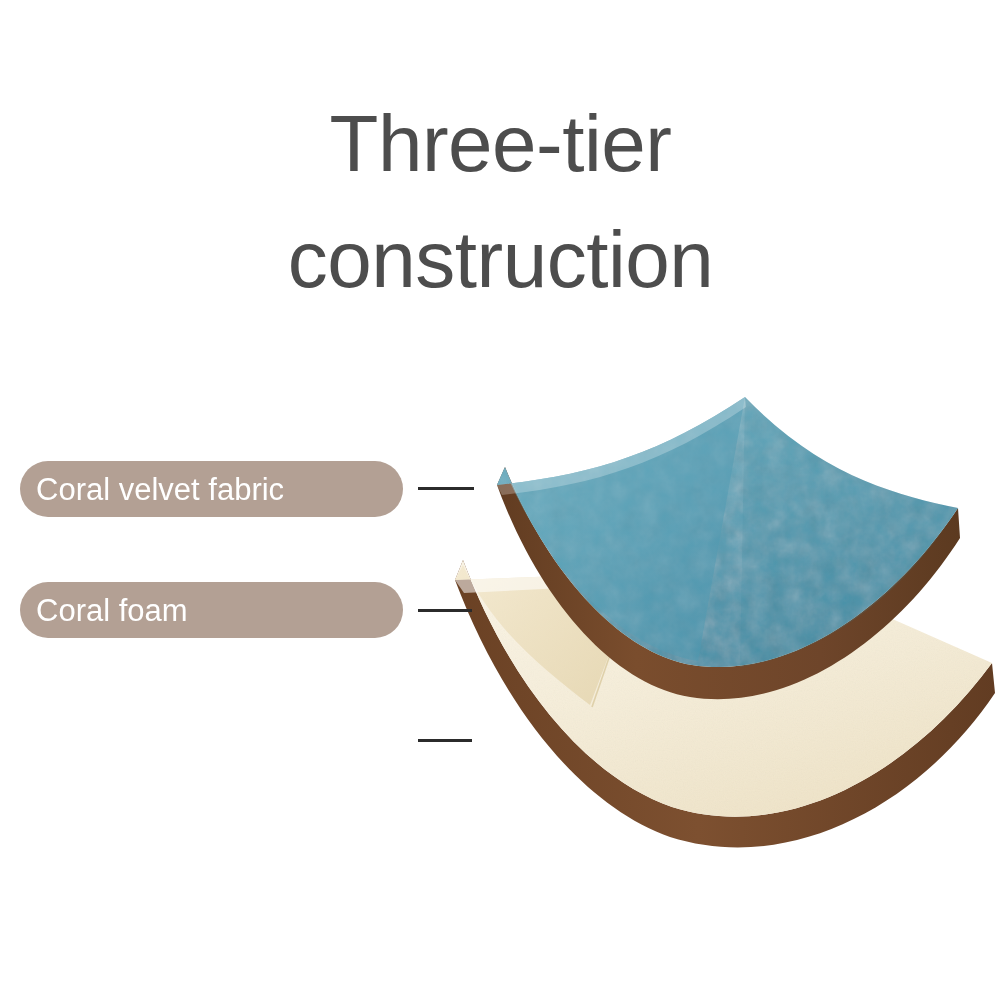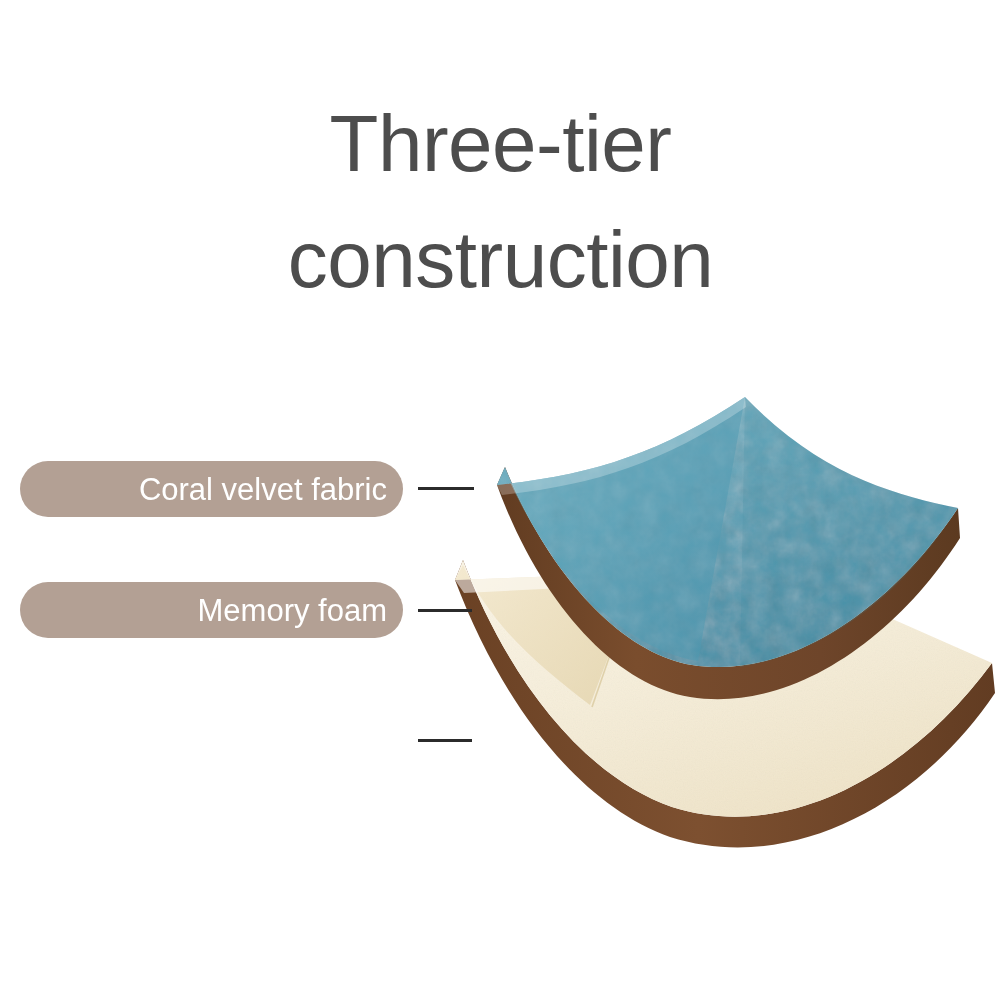--- a/index.html
+++ b/index.html
@@ -39,21 +39,21 @@
   
   .callout {
     position: absolute;
     left: 20px;
     width: 383px;
     height: 56px;
     border-radius: 28px;
     background: #b3a094;
     display: flex;
     align-items: center;
-    justify-content: flex-end;
+    justify-content: flex-start;
     box-sizing: border-box;
     padding: 0 16px;
   }
   .callout-label {
     color: #ffffff;
     font-size: 31px;
     line-height: 1;
     font-weight: 400;
     white-space: nowrap;
   }
@@ -265,19 +265,19 @@
       </g>
     </svg>
   </div>
 
   <div class="callout" id="callout-1" style="background: rgb(179, 160, 148);">
     <span class="callout-label" style="color: rgb(255, 255, 255);">Coral velvet fabric</span>
   </div>
   <div class="leader-line" id="leader-1" style="background: rgb(43, 43, 43);"></div>
 
   <div class="callout" id="callout-2" style="background: rgb(179, 160, 148);">
-    <span class="callout-label" style="color: rgb(255, 255, 255);">Memory foam</span>
+    <span class="callout-label" style="color: rgb(255, 255, 255);">Coral foam</span>
   </div>
   <div class="leader-line" id="leader-2" style="background: rgb(43, 43, 43);"></div>
 
   <div class="leader-line" id="leader-3" style="background: rgb(43, 43, 43);"></div>
 
 </div>
 
 </body></html>

